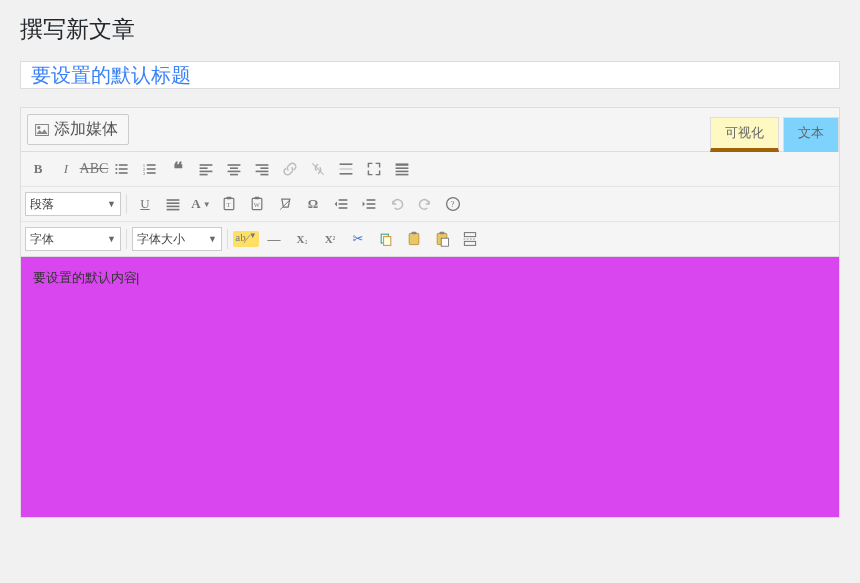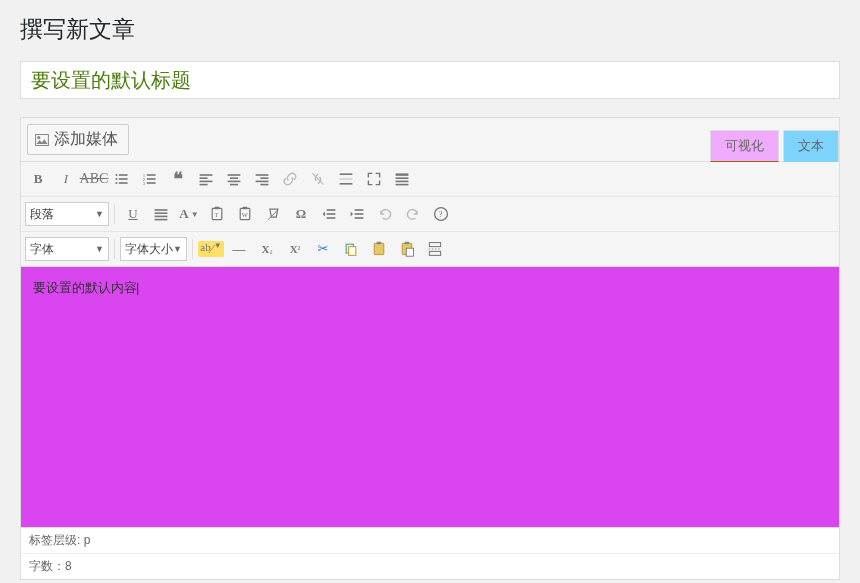--- a/index.html
+++ b/index.html
@@ -1,36 +1,36 @@
 <!DOCTYPE html>
 <html><head>
 <meta charset="utf-8">
 <style>
 * { box-sizing: border-box; margin: 0; padding: 0; }
 body { font-family: -apple-system, "Helvetica Neue", Arial, "Microsoft YaHei", sans-serif; background: #f1f1f1; font-size: 13px; color: #444; }
 .wrap { padding: 10px 20px 20px; }
 h1.page-title { font-size: 23px; font-weight: 400; color: #23282d; margin: 0 0 12px; padding: 4px 0; }
 .title-box { margin-bottom: 18px; }
-.title-box input { width: 100%; height: 38px; padding: 3px 10px; font-size: 20px; background: #fff; border: 1px solid #ddd; outline: none; color: #4d7c0f; }
+.title-box input { width: 100%; height: 28px; padding: 3px 10px; font-size: 20px; background: #fff; border: 1px solid #ddd; outline: none; color: #3b82f6; }
 .editor { background: #fff; border: 1px solid #ddd; }
 .editor-top { display: flex; align-items: flex-end; justify-content: space-between; border-bottom: 1px solid #ddd; padding: 6px 0 0 6px; background: #f5f5f5; }
 .media-btn { background: #f7f7f7; border: 1px solid #ccc; border-radius: 2px; padding: 4px 10px 4px 6px; font-size: 16px; cursor: pointer; display: inline-flex; align-items: center; gap: 4px; color: #555; margin-bottom: 6px; }
 .media-btn svg { width: 16px; height: 16px; }
 .tabs { display: flex; }
 .tab { padding: 6px 14px; font-size: 13px; border: 1px solid #ddd; border-bottom: none; background: #7dd3fc; color: #666; cursor: pointer; margin-left: 4px; position: relative; top: 1px; }
-.tab.active { background: #f0abfc; border-bottom: 1px solid #a16207; }
+.tab.active { background: #fef9c3; border-bottom: 4px solid #a16207; }
 .toolbar { background: #f5f5f5; border-bottom: 1px solid #ddd; }
 .tb-row { display: flex; align-items: center; flex-wrap: wrap; gap: 2px; padding: 4px 4px; border-bottom: 1px solid #e5e5e5; }
 .tb-row:last-child { border-bottom: none; }
 .tb-btn { width: 26px; height: 26px; display: inline-flex; align-items: center; justify-content: center; cursor: pointer; border: 1px solid transparent; border-radius: 2px; color: #777; font-family: Georgia, serif; }
 .tb-btn.i { font-style: italic; }
 .tb-btn svg { width: 16px; height: 16px; fill: currentColor; }
 .tb-sel { height: 24px; font-size: 12px; border: 1px solid #ccc; background: #fff; padding: 0 4px; cursor: pointer; display: inline-flex; align-items: center; justify-content: space-between; }
-.tb-sel.w1 { width: 84px; gap: 14px; }
-.tb-sel.w2 { width: 67px; }
+.tb-sel.w1 { width: 96px; gap: 14px; }
+.tb-sel.w2 { width: 90px; }
 .tb-sel .arr { font-size: 9px; color: #666; }
 .tb-sep { width: 1px; height: 20px; background: #ddd; margin: 0 3px; }
 .hl { background: #ffe066; border-radius: 2px; padding: 0 2px; display: inline-flex; align-items: flex-start; }
 .hl .dd { font-size: 8px; margin-left: 1px; }
 .content-area { min-height: 260px; padding: 12px 12px; font-size: 13px; color: #333; background: #d946ef; outline: none; }
 .cursorline::after { content: "|"; color: #333; margin-left: -1px; }
 .status-bar { border-top: 1px solid #ddd; font-size: 12px; color: #666; }
 .status-bar .srow { padding: 4px 8px; border-bottom: 1px solid #eee; }
 .status-bar .srow:last-child { border-bottom: none; }
 .faded { color: #bbb; }
@@ -287,24 +287,15 @@
             </svg>
           </span>
       </div>
 
     </div>
 
     <div class="content-area">
       <span class="cursorline">要设置的默认内容</span>
     </div>
 
-    <div class="status-bar">
-      <div class="srow">
-        <span>标签层级:</span>
-        <span>p</span>
-      </div>
-      <div class="srow">
-        <span>字数：</span><span>8</span>
-      </div>
-    </div>
 
   </div>
 </div>
 
 </body></html>

